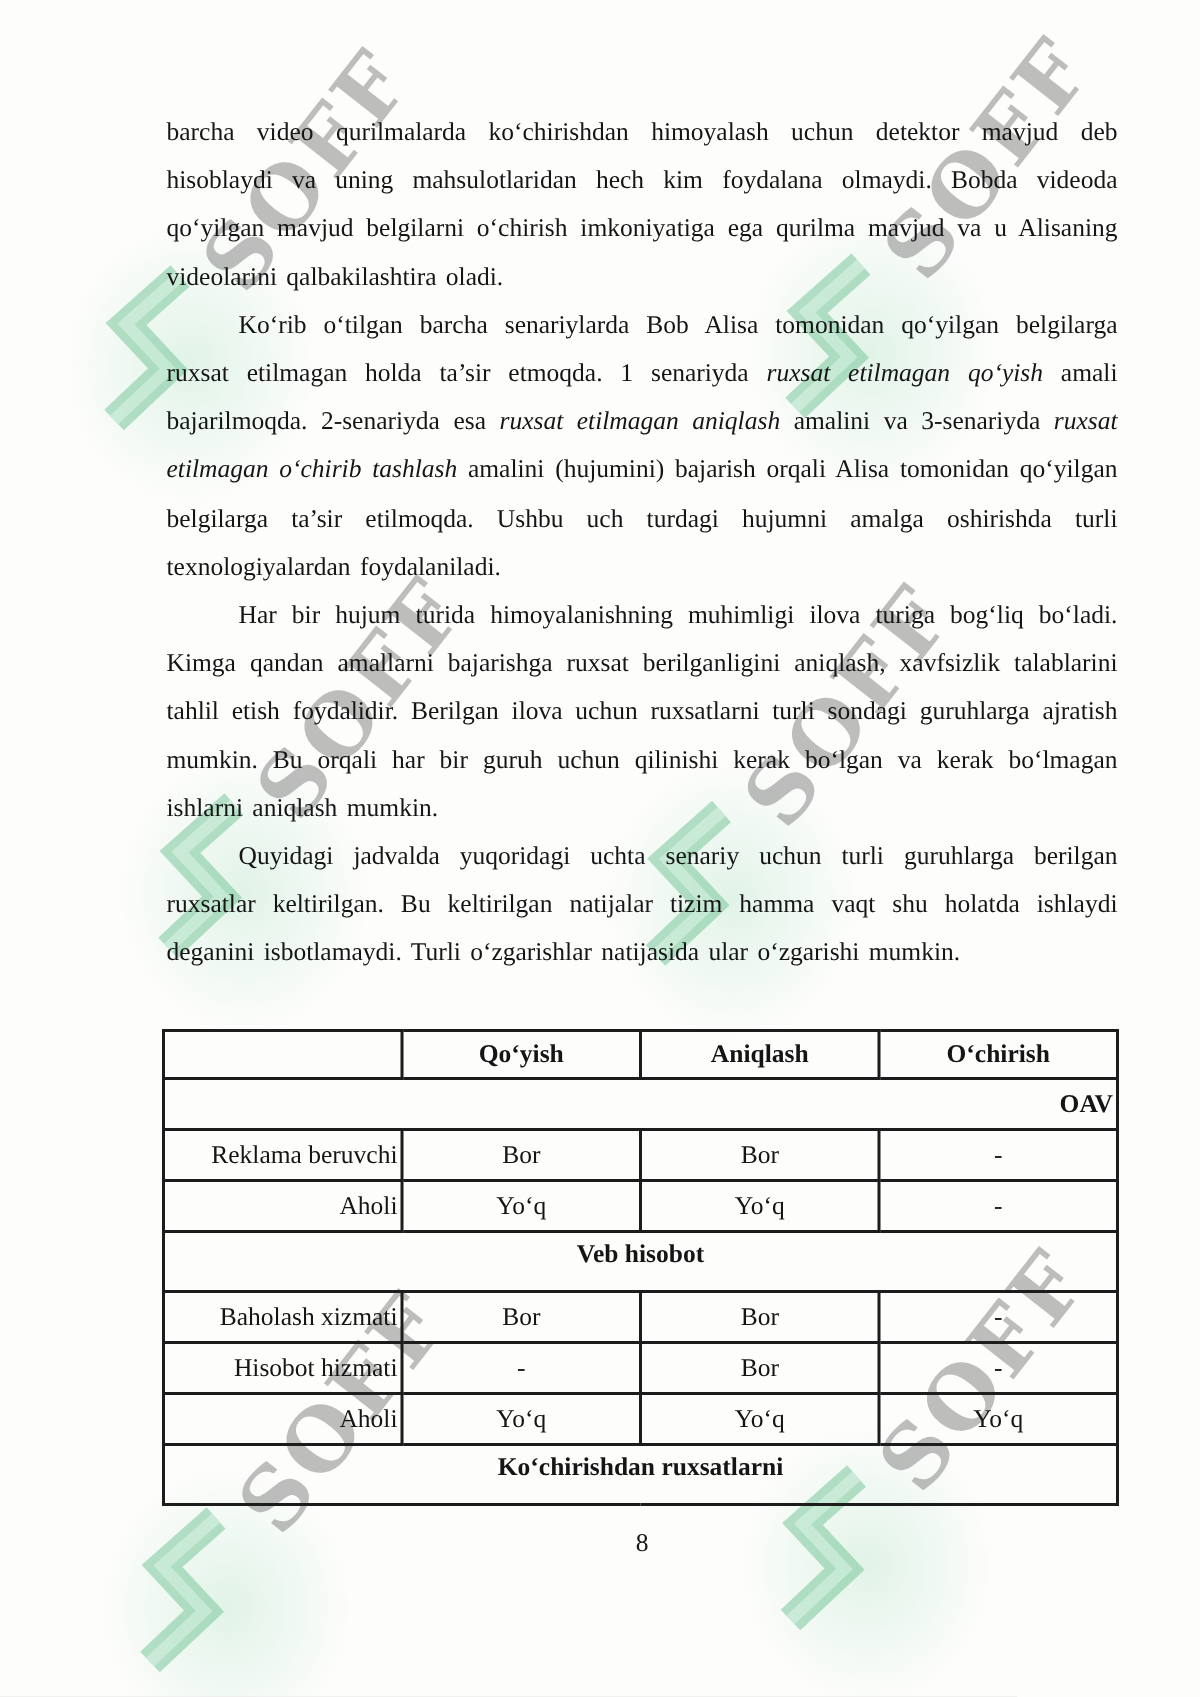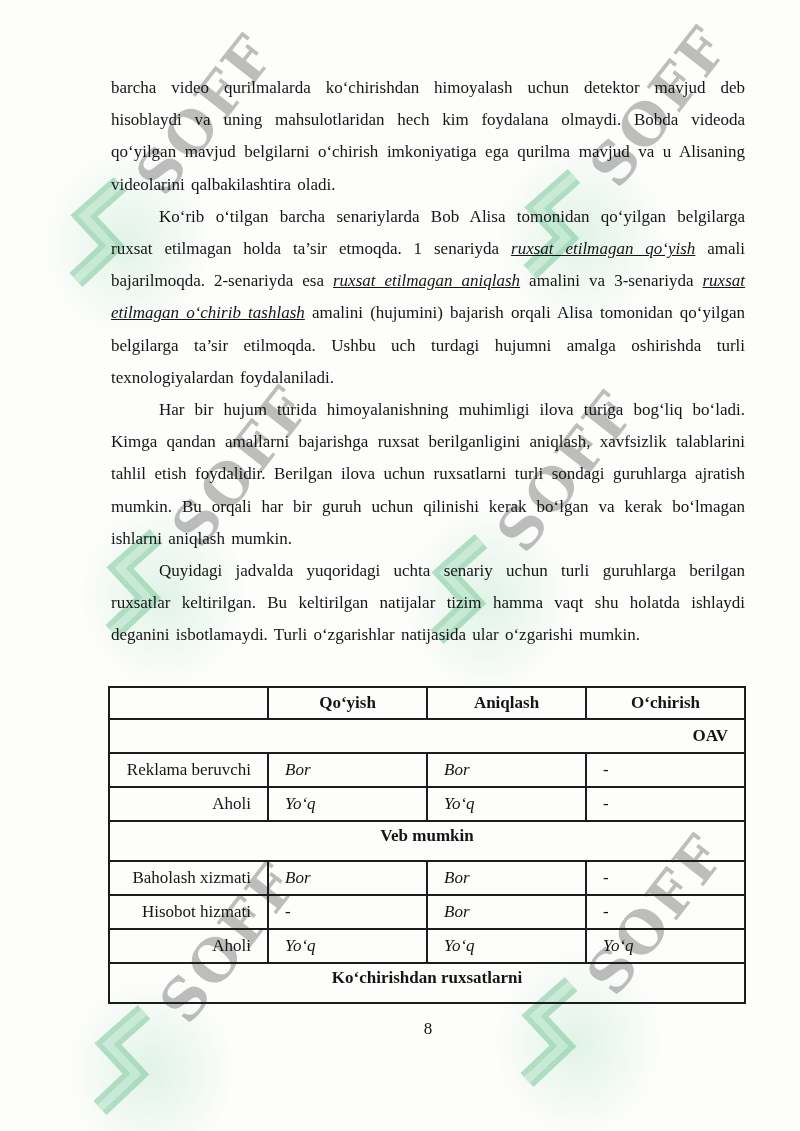--- a/index.html
+++ b/index.html
@@ -37,38 +37,38 @@
   
   .content { position:absolute; left:111px; top:72px; width:634px; z-index:1; }
   p.body {
     margin:0;
     font-size:17px;
     line-height:32.2px;
     text-align:justify;
     word-spacing:2px;
   }
   p.indent { text-indent:48px; }
-  .it { font-style:italic;text-decoration:underline; }
+  .it { font-style:italic; }
 
   
   table.perm {
     border-collapse:collapse;
     width:638px;
     margin:34px 0 0 -3px;
     font-size:17px;
     background:transparent;
   }
   table.perm th, table.perm td {
     border:2px solid #1c1c1c;
-    padding:2px 16px;
+    padding:2px 2px;
     vertical-align:middle;
   }
   table.perm th { font-weight:bold; text-align:center; height:26px; }
   table.perm td { height:28px; }
-  td.cval { text-align:left;font-style:italic; }
+  td.cval { text-align:center; }
   td.rowlabel { text-align:right; }
   tr.section-left td { font-weight:bold; text-align:right; }
   tr.section-center td { font-weight:bold; text-align:center; height:32px; vertical-align:top; padding-top:4px; }
   col.c0 { width:25%; } col.c1 { width:25%; } col.c2 { width:25%; } col.c3 { width:25%; }
 
   .page-number { margin-top:15px; text-align:center; font-size:17px; }
 </style>
 </head>
 <body>
 
@@ -159,21 +159,21 @@
         <td class="cval">Bor</td>
         <td class="cval">-</td>
       </tr>
       <tr>
         <td class="rowlabel">Aholi</td>
         <td class="cval">Yo‘q</td>
         <td class="cval">Yo‘q</td>
         <td class="cval">-</td>
       </tr>
       <tr class="section-center">
-        <td colspan="4">Veb mumkin</td>
+        <td colspan="4">Veb hisobot</td>
       </tr>
       <tr>
         <td class="rowlabel">Baholash xizmati</td>
         <td class="cval">Bor</td>
         <td class="cval">Bor</td>
         <td class="cval">-</td>
       </tr>
       <tr>
         <td class="rowlabel">Hisobot hizmati</td>
         <td class="cval">-</td>

